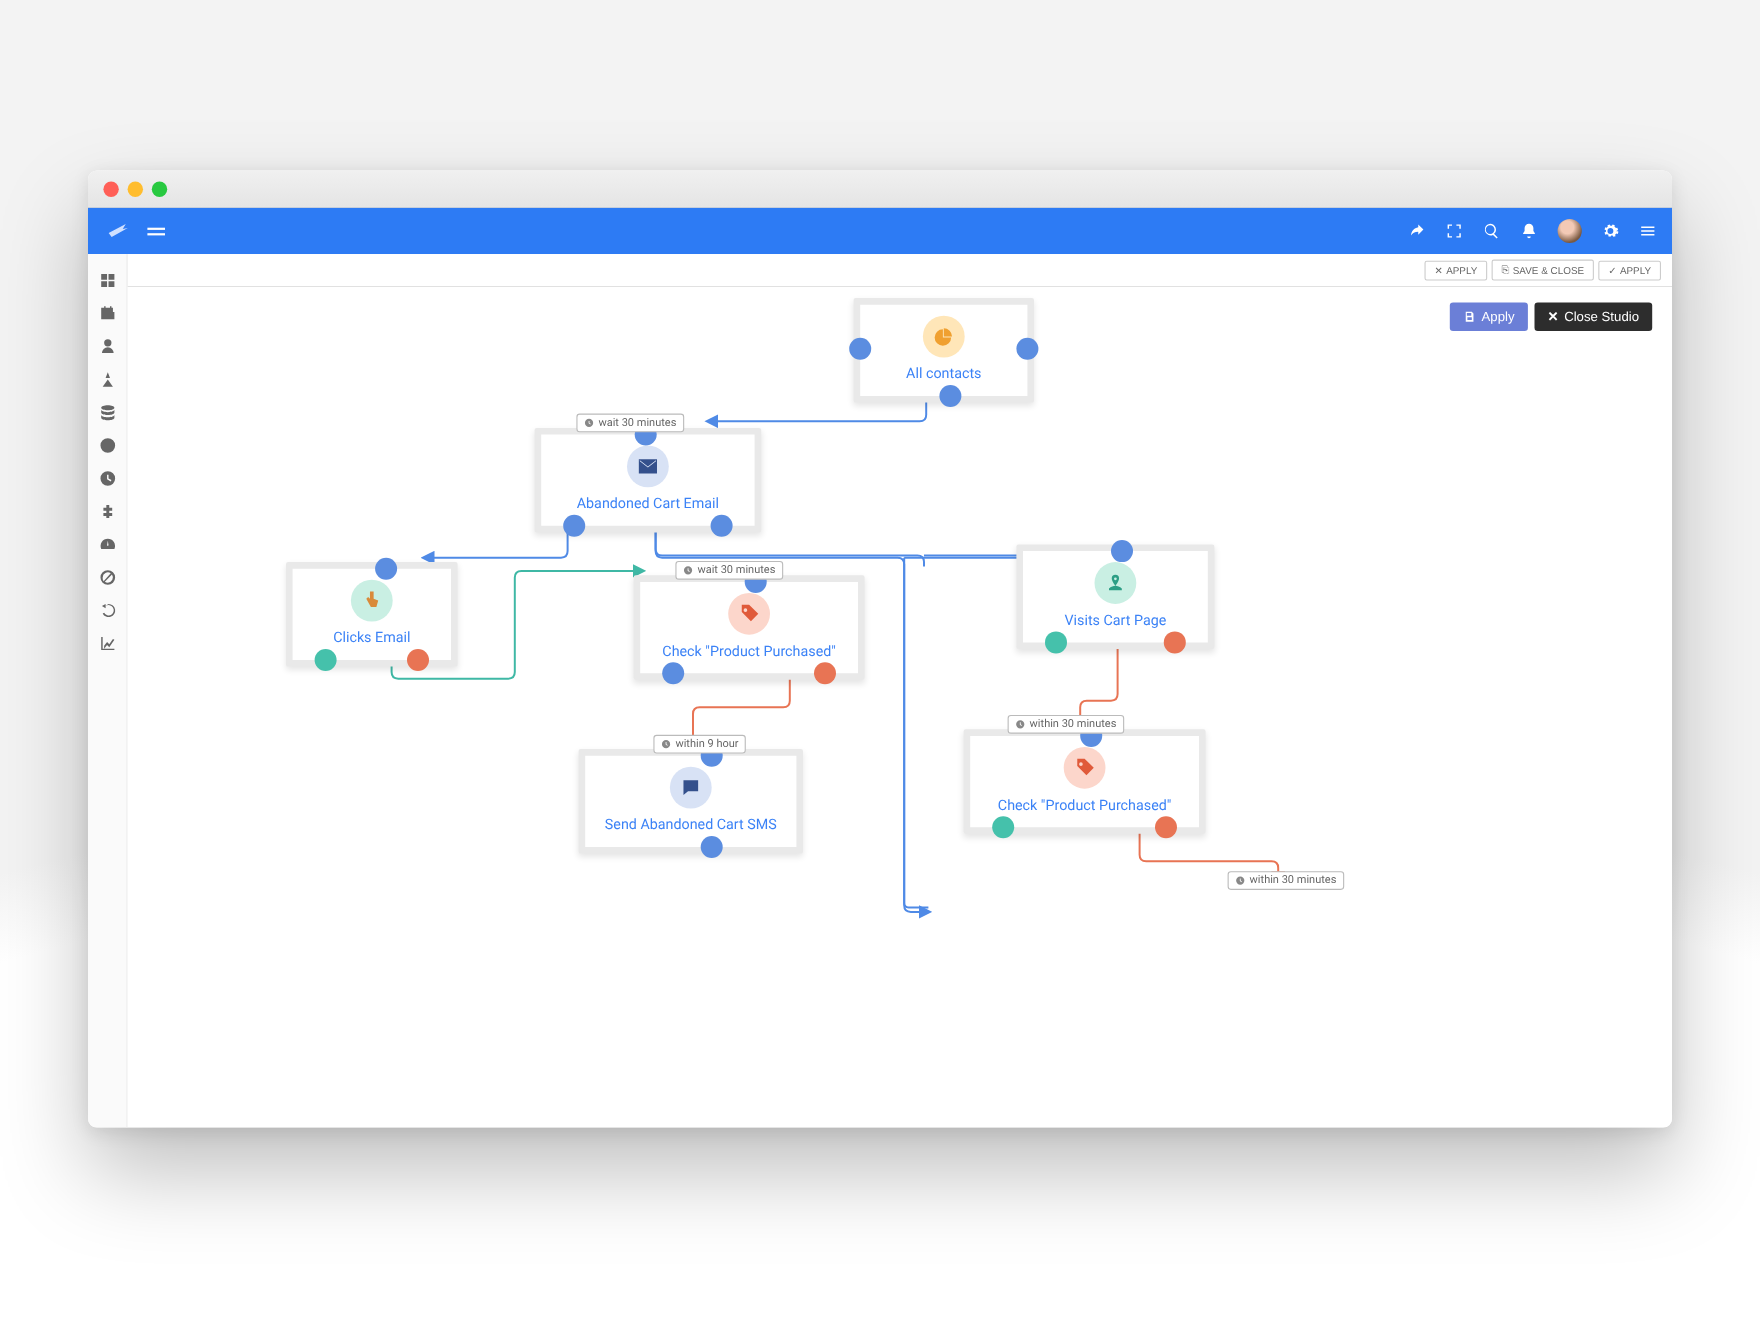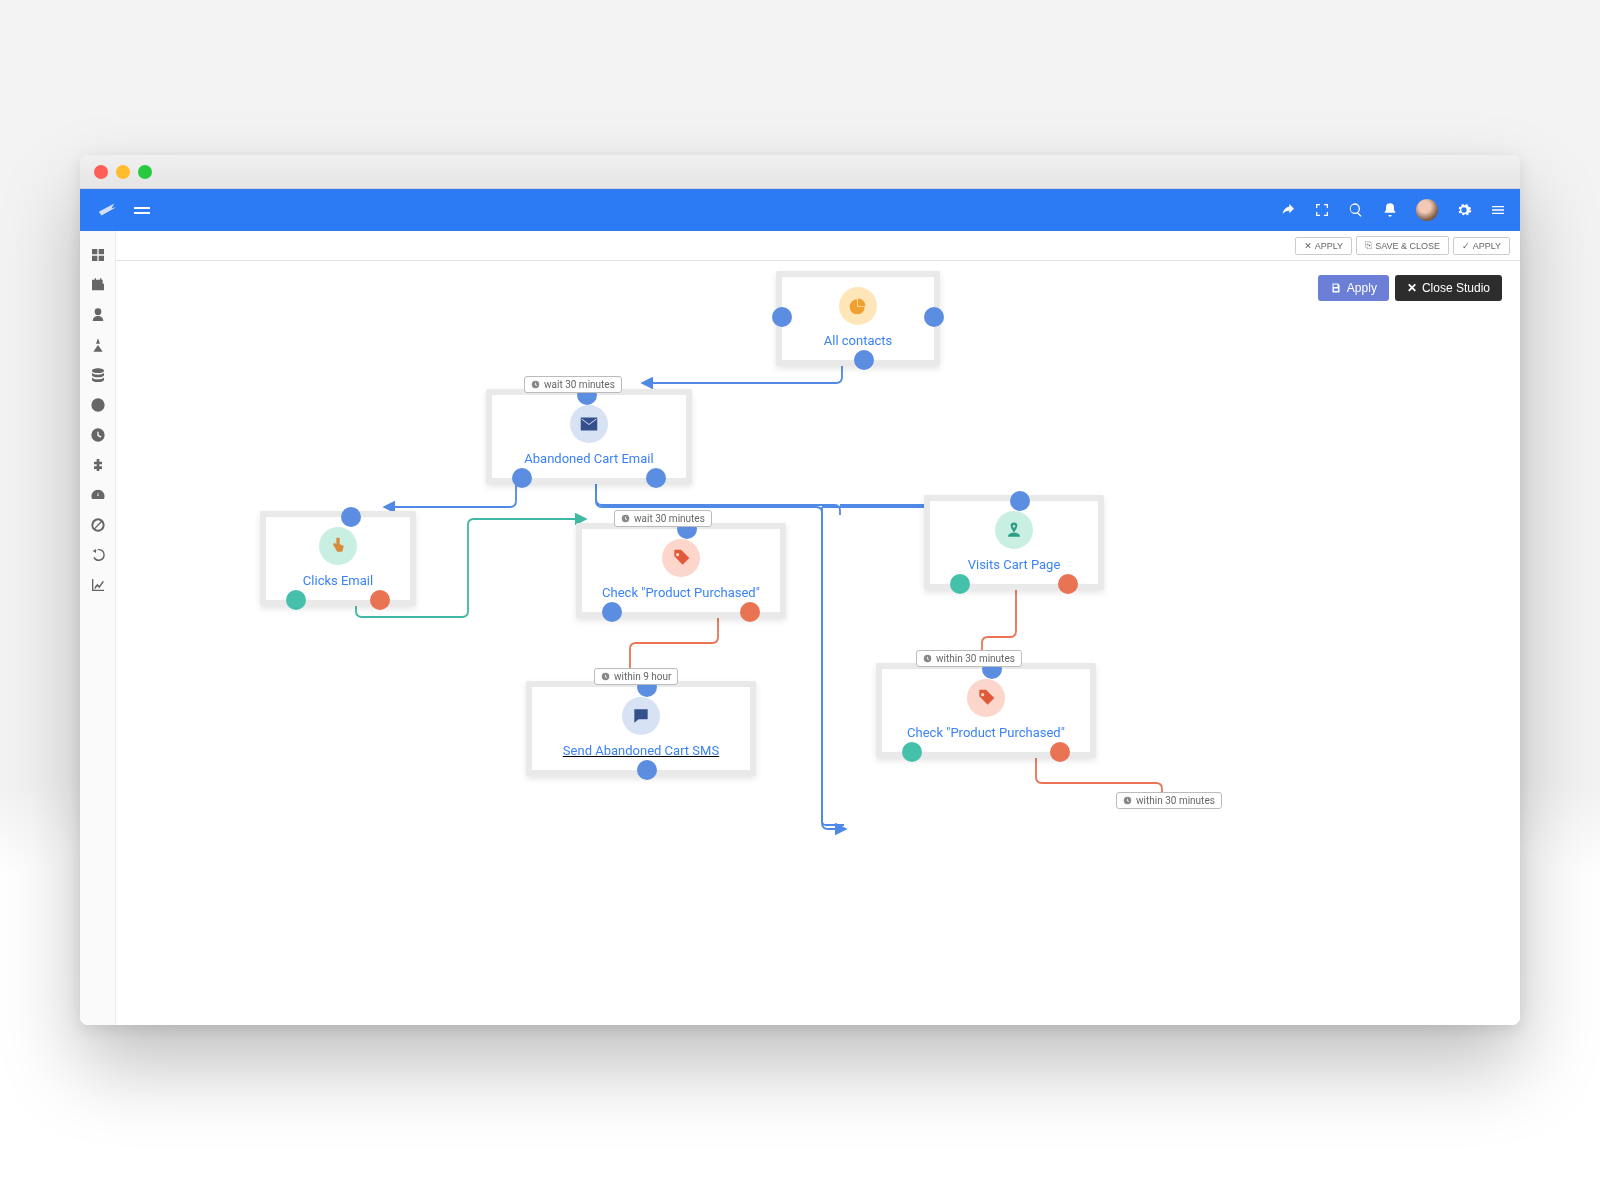--- a/index.html
+++ b/index.html
@@ -383,21 +383,21 @@
       </div>
       <div class="label">Check "Product Purchased"</div>
     </div>
     <div class="tag" style="left:498px; top:249px;">
       <svg viewBox="0 0 24 24">
           <path d="M12 2a10 10 0 100 20 10 10 0 000-20zm1 5v5l3 2-1 2-4-3V7h2z"></path>
         </svg>
       <span>wait 30 minutes</span>
     </div>
 
-    <div class="node" style="left:410px; top:420px; width:230px;text-decoration:underline;">
+    <div class="node" style="left:410px; top:420px; width:204px;">
       <div class="conn blue" style="left:105px; top:-10px;"></div>
       <div class="conn blue" style="left:105px; bottom:-10px;"></div>
       <div class="icon-circ" style="background:#d8e2f5;">
         <svg width="20" height="20" viewBox="0 0 24 24" fill="#34508c">
             <path d="M4 4h16v12H9l-5 4V4zm3 5h2v2H7V9zm4 0h2v2h-2V9zm4 0h2v2h-2V9z"></path>
           </svg>
       </div>
       <div class="label">Send Abandoned Cart SMS</div>
     </div>
     <div class="tag" style="left:478px; top:407px;">

